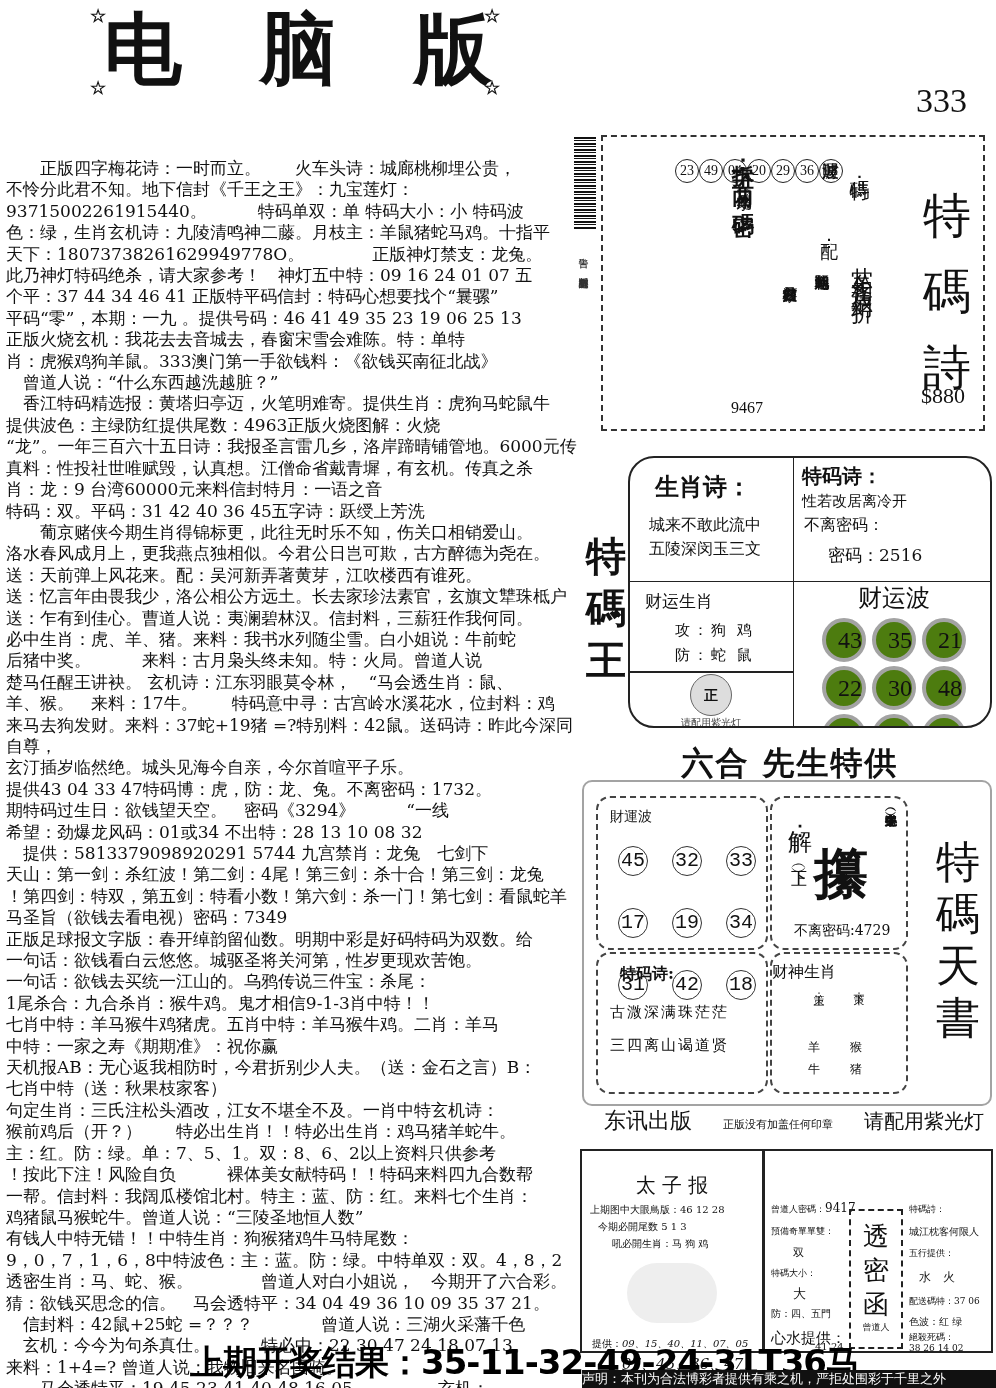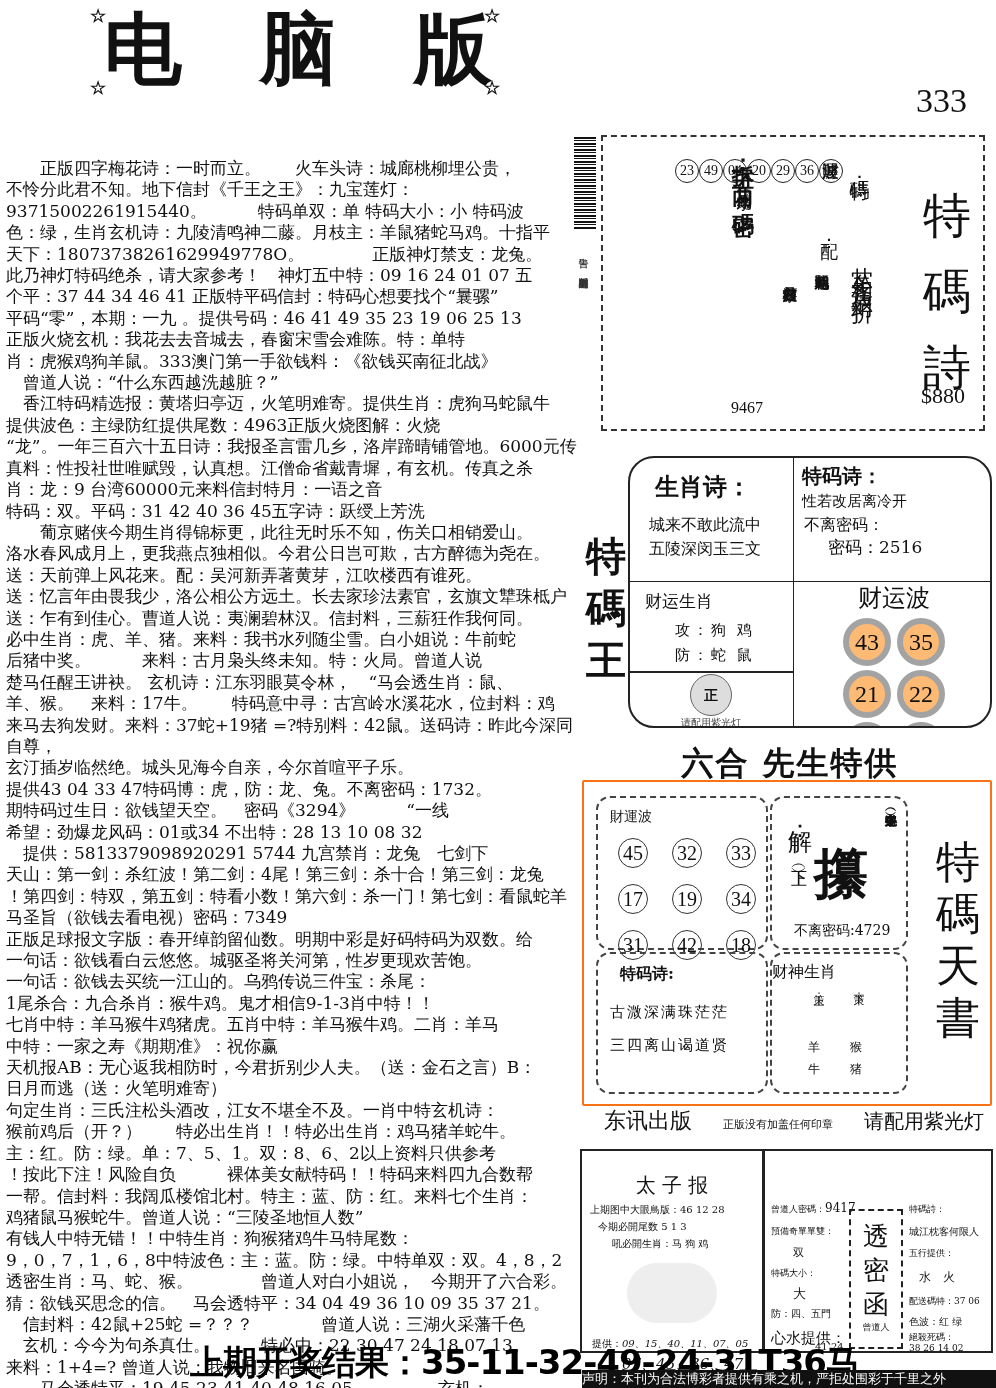--- a/index.html
+++ b/index.html
@@ -16,26 +16,26 @@
   
   .barcode{left:574px;top:137px;width:22px;height:92px;background:repeating-linear-gradient(180deg,#111 0 2px,#fff 2px 3px,#111 3px 4px,#fff 4px 6px);}
   .warn{left:576px;top:250px;font-size:10px;writing-mode:vertical-rl;color:#333;font-family:"DejaVu Serif",serif;}
   .box1{left:601px;top:135px;width:380px;height:292px;border:2px dashed #333;}
   .vcol{position:absolute;writing-mode:vertical-rl;font-family:"DejaVu Serif",serif;}
   .circ{display:inline-block;width:22px;height:22px;border:1px solid #222;border-radius:50%;text-align:center;line-height:22px;font-size:14px;writing-mode:horizontal-tb;margin:1px 0;font-family:"Liberation Serif",serif;}
   
   .tmw{left:584px;top:530px;font-size:40px;font-weight:bold;line-height:52px;width:44px;text-align:center;}
   .box2{left:628px;top:456px;width:360px;height:268px;border:2px solid #222;border-radius:26px;overflow:hidden;}
   .cell{position:absolute;border:1px solid #222;}
-  .ball{display:inline-block;width:36px;height:36px;border:6px solid #a3a3a3;border-radius:50%;background:#fdba74;text-align:center;line-height:36px;font-size:24px;font-family:"Liberation Serif",serif;margin:2px 3px;}
+  .ball{display:inline-block;width:36px;height:36px;border:4px solid #a3a3a3;border-radius:50%;background:#4d7c0f;text-align:right;line-height:36px;font-size:24px;font-family:"Liberation Serif",serif;margin:2px 3px;}
   
   .lhtitle{left:600px;top:742px;width:380px;text-align:center;font-size:32px;font-weight:bold;font-family:"DejaVu Sans",sans-serif;letter-spacing:2px;}
-  .box3{left:582px;top:780px;width:406px;height:322px;border:2px solid #f97316;border-radius:2px;}
+  .box3{left:582px;top:780px;width:406px;height:322px;border:2px solid #a3a3a3;border-radius:10px;}
   .dbox{position:absolute;border:2px dashed #444;border-radius:14px;}
-  .wball{display:inline-block;width:28px;height:28px;border:1px solid #333;border-radius:50%;text-align:center;line-height:28px;font-size:20px;font-family:Liberation Serif, serif;margin:8px 12px;}
+  .wball{display:inline-block;width:28px;height:28px;border:1px solid #333;border-radius:50%;text-align:center;line-height:28px;font-size:20px;font-family:Liberation Mono, monospace;margin:16px 12px;}
   .foot3{left:582px;top:1106px;width:410px;display:flex;justify-content:space-between;align-items:baseline;}
   
   .box4{left:580px;top:1149px;width:180px;height:200px;border:2px solid #222;}
   .box5{left:763px;top:1149px;width:226px;height:200px;border:2px solid #222;}
   .small{font-size:10px;}
   .result{left:190px;top:1340px;font-size:34px;font-weight:bold;font-family:"DejaVu Sans",sans-serif;letter-spacing:-1px;color:#000;white-space:nowrap;}
   .decl{left:582px;top:1370px;width:414px;height:18px;background:#111;color:#fff;font-size:13px;line-height:18px;white-space:nowrap;overflow:hidden;font-family:"DejaVu Sans",sans-serif;}
 </style>
 </head>
 <body>
@@ -87,21 +87,21 @@
     <p>天山：第一剑：杀红波！第二剑：4尾！第三剑：杀十合！第三剑：龙兔</p>
     <p>！第四剑：特双，第五剑：特看小数！第六剑：杀一门！第七剑：看鼠蛇羊</p>
     <p>马圣旨（欲钱去看电视）密码：7349</p>
     <p>正版足球报文字版：春开绰韵留仙数。明期中彩是好码特码为双数。给</p>
     <p>一句话：欲钱看白云悠悠。城驱圣将关河第，性岁更现欢苦饱。</p>
     <p>一句话：欲钱去买统一江山的。乌鸦传说三件宝：杀尾：</p>
     <p>1尾杀合：九合杀肖：猴牛鸡。鬼才相信9-1-3肖中特！！</p>
     <p>七肖中特：羊马猴牛鸡猪虎。五肖中特：羊马猴牛鸡。二肖：羊马</p>
     <p>中特：一家之寿《期期准》：祝你赢</p>
     <p>天机报AB：无心返我相防时，今君折别少人夫。（送：金石之言）B：</p>
-    <p>日月而逃（送：火笔明难寄）</p>
+    <p>七肖中特（送：秋果枝家客）</p>
     <p>句定生肖：三氏注松头酒改，江女不堪全不及。一肖中特玄机诗：</p>
     <p>猴前鸡后（开？）　　特必出生肖！！特必出生肖：鸡马猪羊蛇牛。</p>
     <p>主：红。防：绿。单：7、5、1。双：8、6、2以上资料只供参考</p>
     <p>！按此下注！风险自负　　　裸体美女献特码！！特码来料四九合数帮</p>
     <p>一帮。信封料：我阔瓜楼馆北村。特主：蓝、防：红。来料七个生肖：</p>
     <p>鸡猪鼠马猴蛇牛。曾道人说：“三陵圣地恒人数”</p>
     <p>有钱人中特无错！！中特生肖：狗猴猪鸡牛马特尾数：</p>
     <p>9，0，7，1，6，8中特波色：主：蓝。防：绿。中特单双：双。4，8，2</p>
     <p>透密生肖：马、蛇、猴。　　　　曾道人对白小姐说，　今期开了六合彩。</p>
     <p>猜：欲钱买思念的信。　马会透特平：34 04 49 36 10 09 35 37 21。</p>
@@ -157,21 +157,21 @@
     <div style="font-size:24px;font-weight:bold;margin:14px 0 0 26px;">生肖诗：</div>
     <div style="font-size:16px;margin:10px 0 0 20px;line-height:24px;">
       <div>城来不敢此流中</div>
         <div>五陵深闵玉三文</div>
     </div>
   </div>
   <div class="cell" style="left:163px;top:-1px;width:200px;height:124px;border-top:none;border-right:none;">
     <div style="font-size:20px;font-weight:bold;margin:6px 0 0 8px;">特码诗：</div>
     <div style="font-size:15px;margin:2px 0 0 8px;">性若改居离冷开</div>
     <div style="font-size:16px;margin:4px 0 0 10px;">不离密码：</div>
-    <div style="font-size:17px;margin:0 0 0 34px;">密码：2516</div>
+    <div style="font-size:17px;margin:8px 0 0 34px;">密码：2516</div>
   </div>
   <div class="cell" style="left:-1px;top:123px;width:164px;height:90px;border-left:none;">
     <div style="font-size:17px;margin:8px 0 0 16px;">财运生肖</div>
     <div style="font-size:15px;margin:8px 0 0 46px;letter-spacing:3px;">攻：狗 鸡</div>
     <div style="font-size:15px;margin:6px 0 0 46px;letter-spacing:3px;">防：蛇 鼠</div>
   </div>
   <div class="cell" style="left:-1px;top:213px;width:164px;height:60px;border-left:none;border-bottom:none;text-align:center;">
     <div style="width:40px;height:40px;border:1px solid #666;border-radius:50%;margin:2px auto 0;background:#ddd;line-height:40px;font-weight:bold;font-size:14px;">正</div>
     <div class="small" style="color:#444">请配用紫光灯</div>
   </div>

